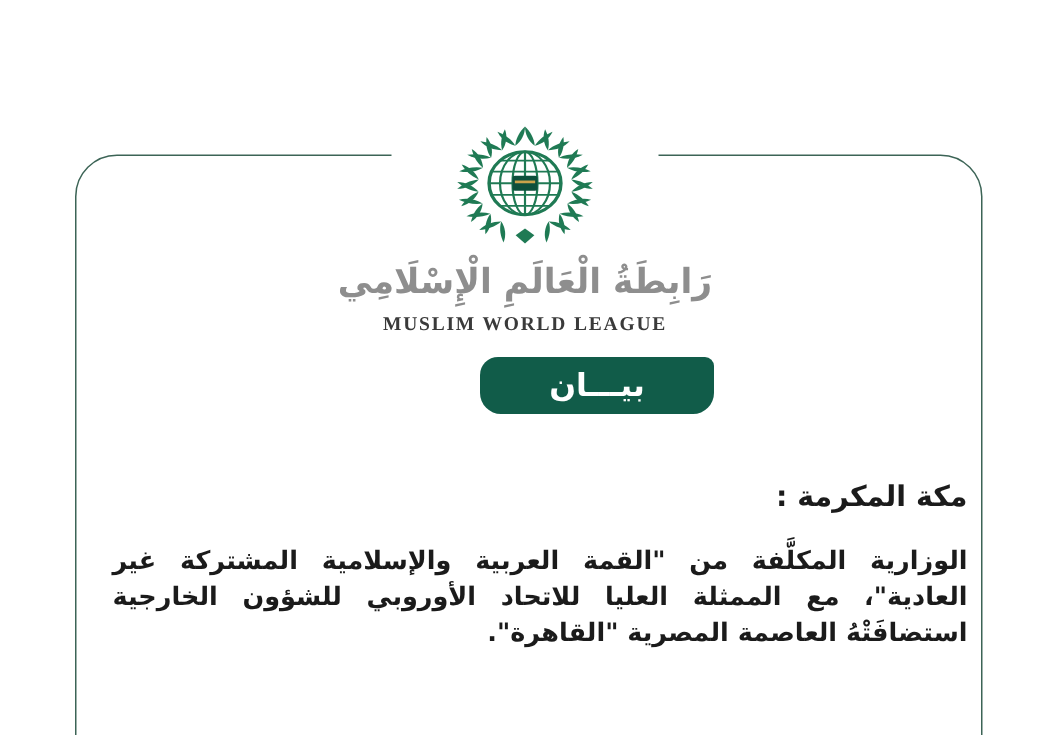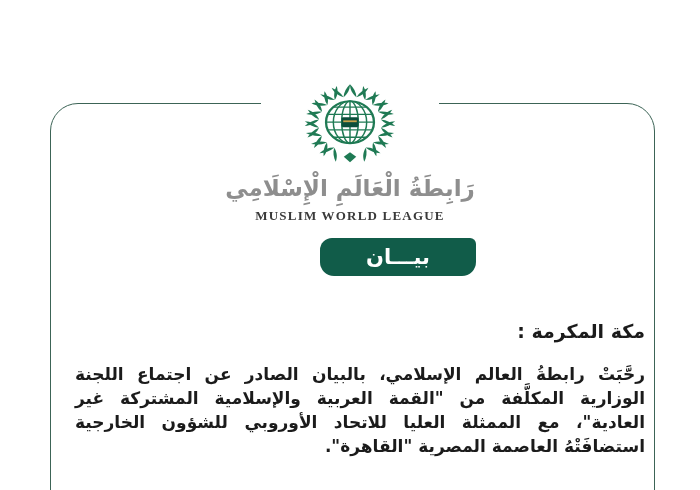--- a/index.html
+++ b/index.html
@@ -125,17 +125,16 @@
   <div class="org-en">MUSLIM WORLD LEAGUE</div>
 </div>
 
 <div class="banner">
   <span class="banner-label">بيـــان</span>
 </div>
 
 <div class="location-heading">مكة المكرمة :</div>
 
 <div class="paragraph">
-    <div class="line">رحَّبَتْ رابطةُ العالم الإسلامي، بالبيان الصادر عن اجتماع اللجنة</div>
     <div class="line">الوزارية المكلَّفة من "القمة العربية والإسلامية المشتركة غير</div>
     <div class="line">العادية"، مع الممثلة العليا للاتحاد الأوروبي للشؤون الخارجية</div>
     <div class="line">استضافَتْهُ العاصمة المصرية "القاهرة".</div>
   </div>
 
 </body></html>

